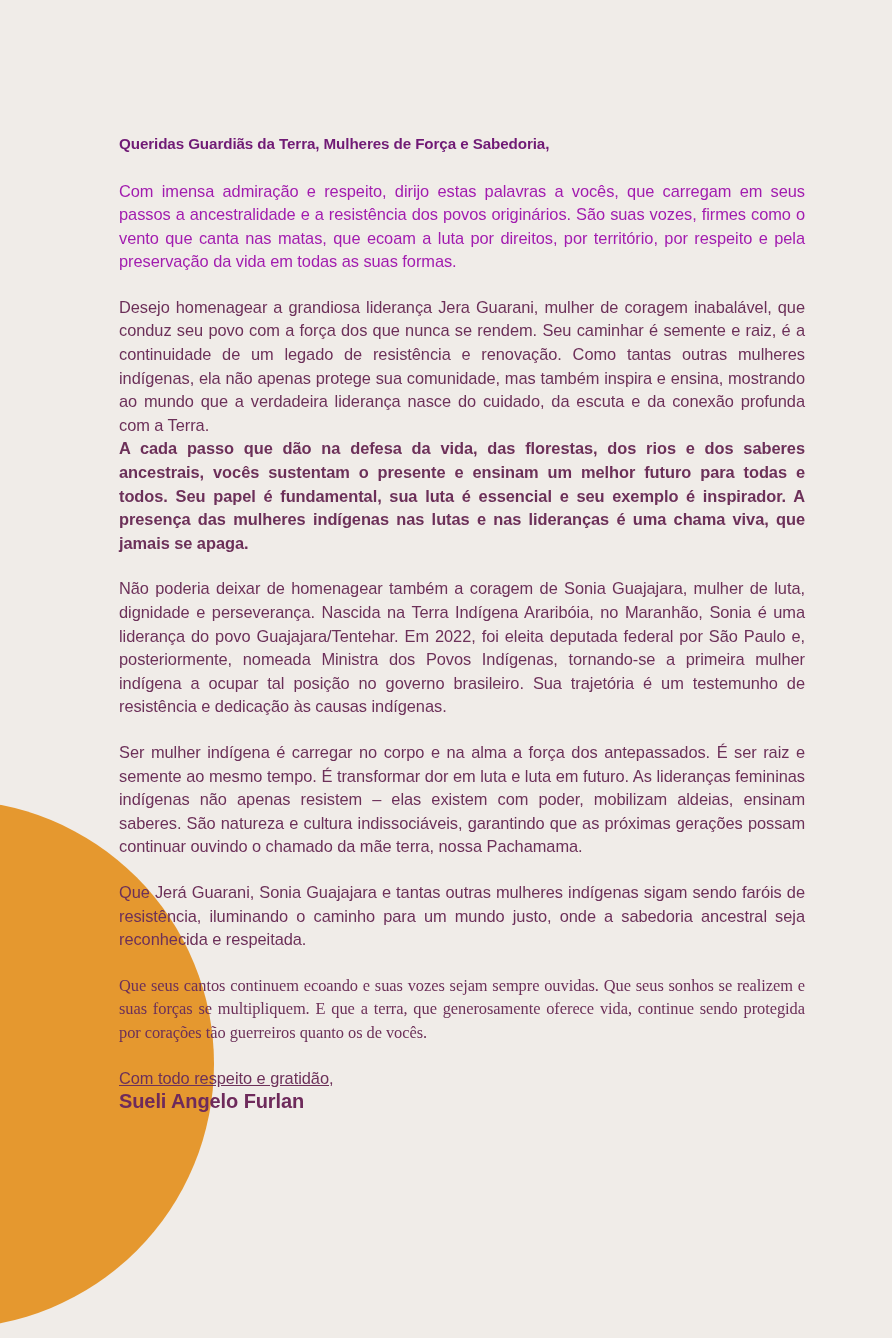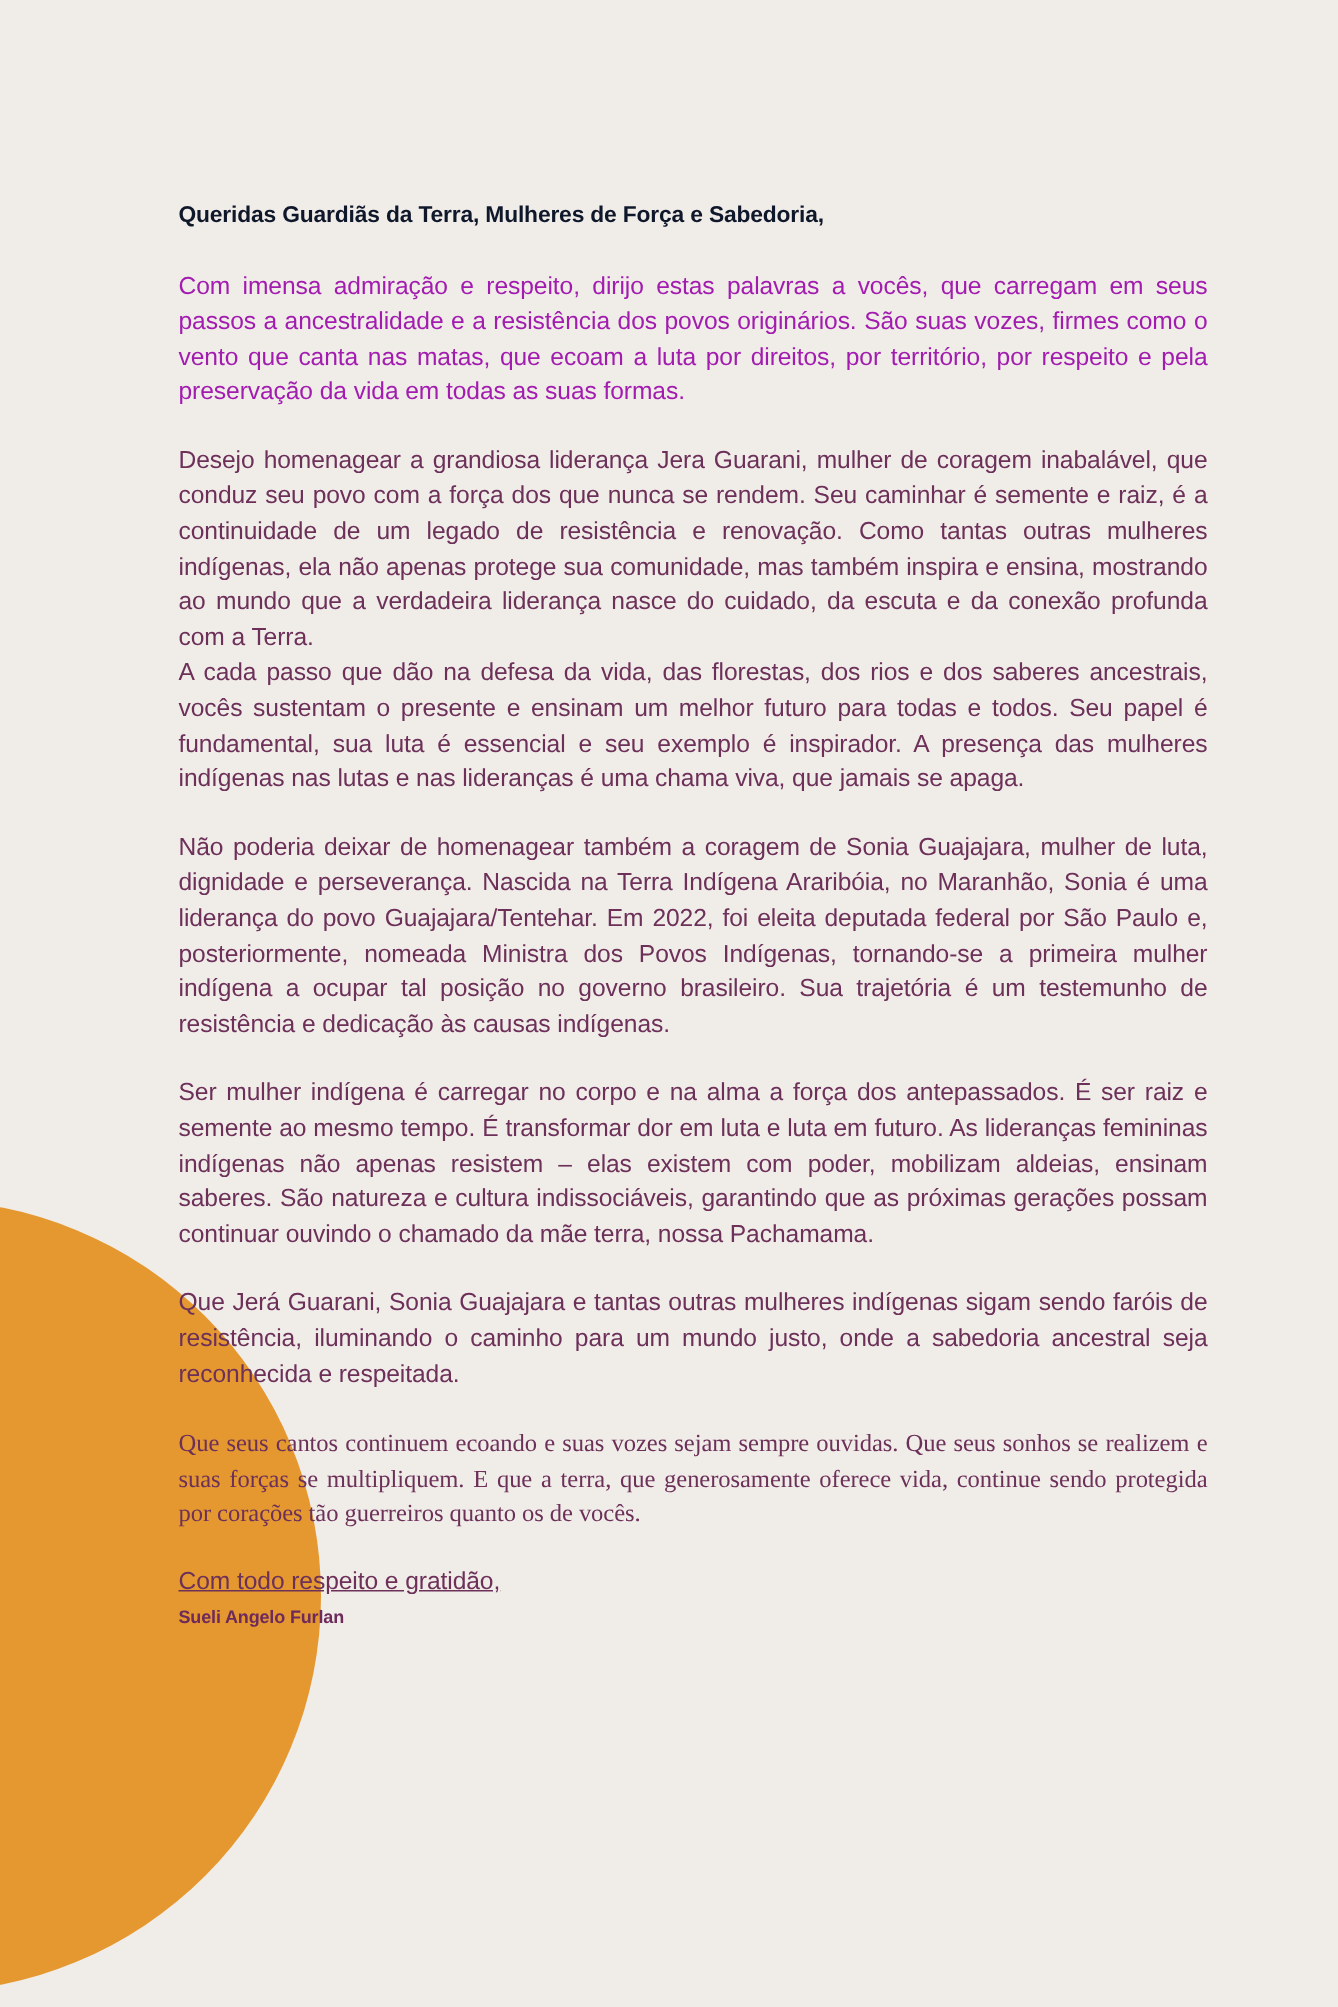--- a/index.html
+++ b/index.html
@@ -73,45 +73,45 @@
     font-size: 16.4px;
     color: #6C3059;
     line-height: 23.6px;
     margin: 0;
     text-align: left;
     letter-spacing: -0.05px;
     text-decoration: underline;
   }
 
   .signature {
-    font-size: 12px;
+    font-size: 20px;
     color: #6E2A5B;
     font-weight: bold;
     line-height: 23.6px;
     margin: 0;
     text-align: left;
     letter-spacing: -0.1px;
   }
 </style>
 </head>
 <body>
 
 <div id="page" style="background: rgb(240, 236, 232);">
 
   <div id="deco-circle" style="background: rgb(229, 152, 47);"></div>
 
   <div id="letter">
 
-    <p class="salutation" style="color: #0f172a;">Queridas Guardiãs da Terra, Mulheres de Força e Sabedoria,</p>
+    <p class="salutation" style="color: #701a75;">Queridas Guardiãs da Terra, Mulheres de Força e Sabedoria,</p>
 
     <p class="para" style="color: #a21caf;">Com imensa admiração e respeito, dirijo estas palavras a vocês, que carregam em seus passos a ancestralidade e a resistência dos povos originários. São suas vozes, firmes como o vento que canta nas matas, que ecoam a luta por direitos, por território, por respeito e pela preservação da vida em todas as suas formas.</p>
 
     <p class="para" style="margin-bottom: 0px; color: rgb(108, 48, 89);">Desejo homenagear a grandiosa liderança Jera Guarani, mulher de coragem inabalável, que conduz seu povo com a força dos que nunca se rendem. Seu caminhar é semente e raiz, é a continuidade de um legado de resistência e renovação. Como tantas outras mulheres indígenas, ela não apenas protege sua comunidade, mas também inspira e ensina, mostrando ao mundo que a verdadeira liderança nasce do cuidado, da escuta e da conexão profunda com a Terra.</p>
 
-    <p class="para" style="color: rgb(108, 48, 89);">A cada passo que dão na defesa da vida, das florestas, dos rios e dos saberes ancestrais, vocês sustentam o presente e ensinam um melhor futuro para todas e todos. Seu papel é fundamental, sua luta é essencial e seu exemplo é inspirador. A presença das mulheres indígenas nas lutas e nas lideranças é uma chama viva, que jamais se apaga.</p>
+    <p class="para" style="color: rgb(108, 48, 89); font-weight: bold;">A cada passo que dão na defesa da vida, das florestas, dos rios e dos saberes ancestrais, vocês sustentam o presente e ensinam um melhor futuro para todas e todos. Seu papel é fundamental, sua luta é essencial e seu exemplo é inspirador. A presença das mulheres indígenas nas lutas e nas lideranças é uma chama viva, que jamais se apaga.</p>
 
     <p class="para" style="color: rgb(108, 48, 89);">Não poderia deixar de homenagear também a coragem de Sonia Guajajara, mulher de luta, dignidade e perseverança. Nascida na Terra Indígena Araribóia, no Maranhão, Sonia é uma liderança do povo Guajajara/Tentehar. Em 2022, foi eleita deputada federal por São Paulo e, posteriormente, nomeada Ministra dos Povos Indígenas, tornando-se a primeira mulher indígena a ocupar tal posição no governo brasileiro. Sua trajetória é um testemunho de resistência e dedicação às causas indígenas.</p>
 
     <p class="para" style="color: rgb(108, 48, 89);">Ser mulher indígena é carregar no corpo e na alma a força dos antepassados. É ser raiz e semente ao mesmo tempo. É transformar dor em luta e luta em futuro. As lideranças femininas indígenas não apenas resistem – elas existem com poder, mobilizam aldeias, ensinam saberes. São natureza e cultura indissociáveis, garantindo que as próximas gerações possam continuar ouvindo o chamado da mãe terra, nossa Pachamama.</p>
 
     <p class="para" style="color: rgb(108, 48, 89);">Que Jerá Guarani, Sonia Guajajara e tantas outras mulheres indígenas sigam sendo faróis de resistência, iluminando o caminho para um mundo justo, onde a sabedoria ancestral seja reconhecida e respeitada.</p>
 
     <p class="para" style="color: rgb(108, 48, 89); font-family: Liberation Serif, serif;">Que seus cantos continuem ecoando e suas vozes sejam sempre ouvidas. Que seus sonhos se realizem e suas forças se multipliquem. E que a terra, que generosamente oferece vida, continue sendo protegida por corações tão guerreiros quanto os de vocês.</p>
 
     <p class="closing" style="color: rgb(108, 48, 89);">Com todo respeito e gratidão,</p>

